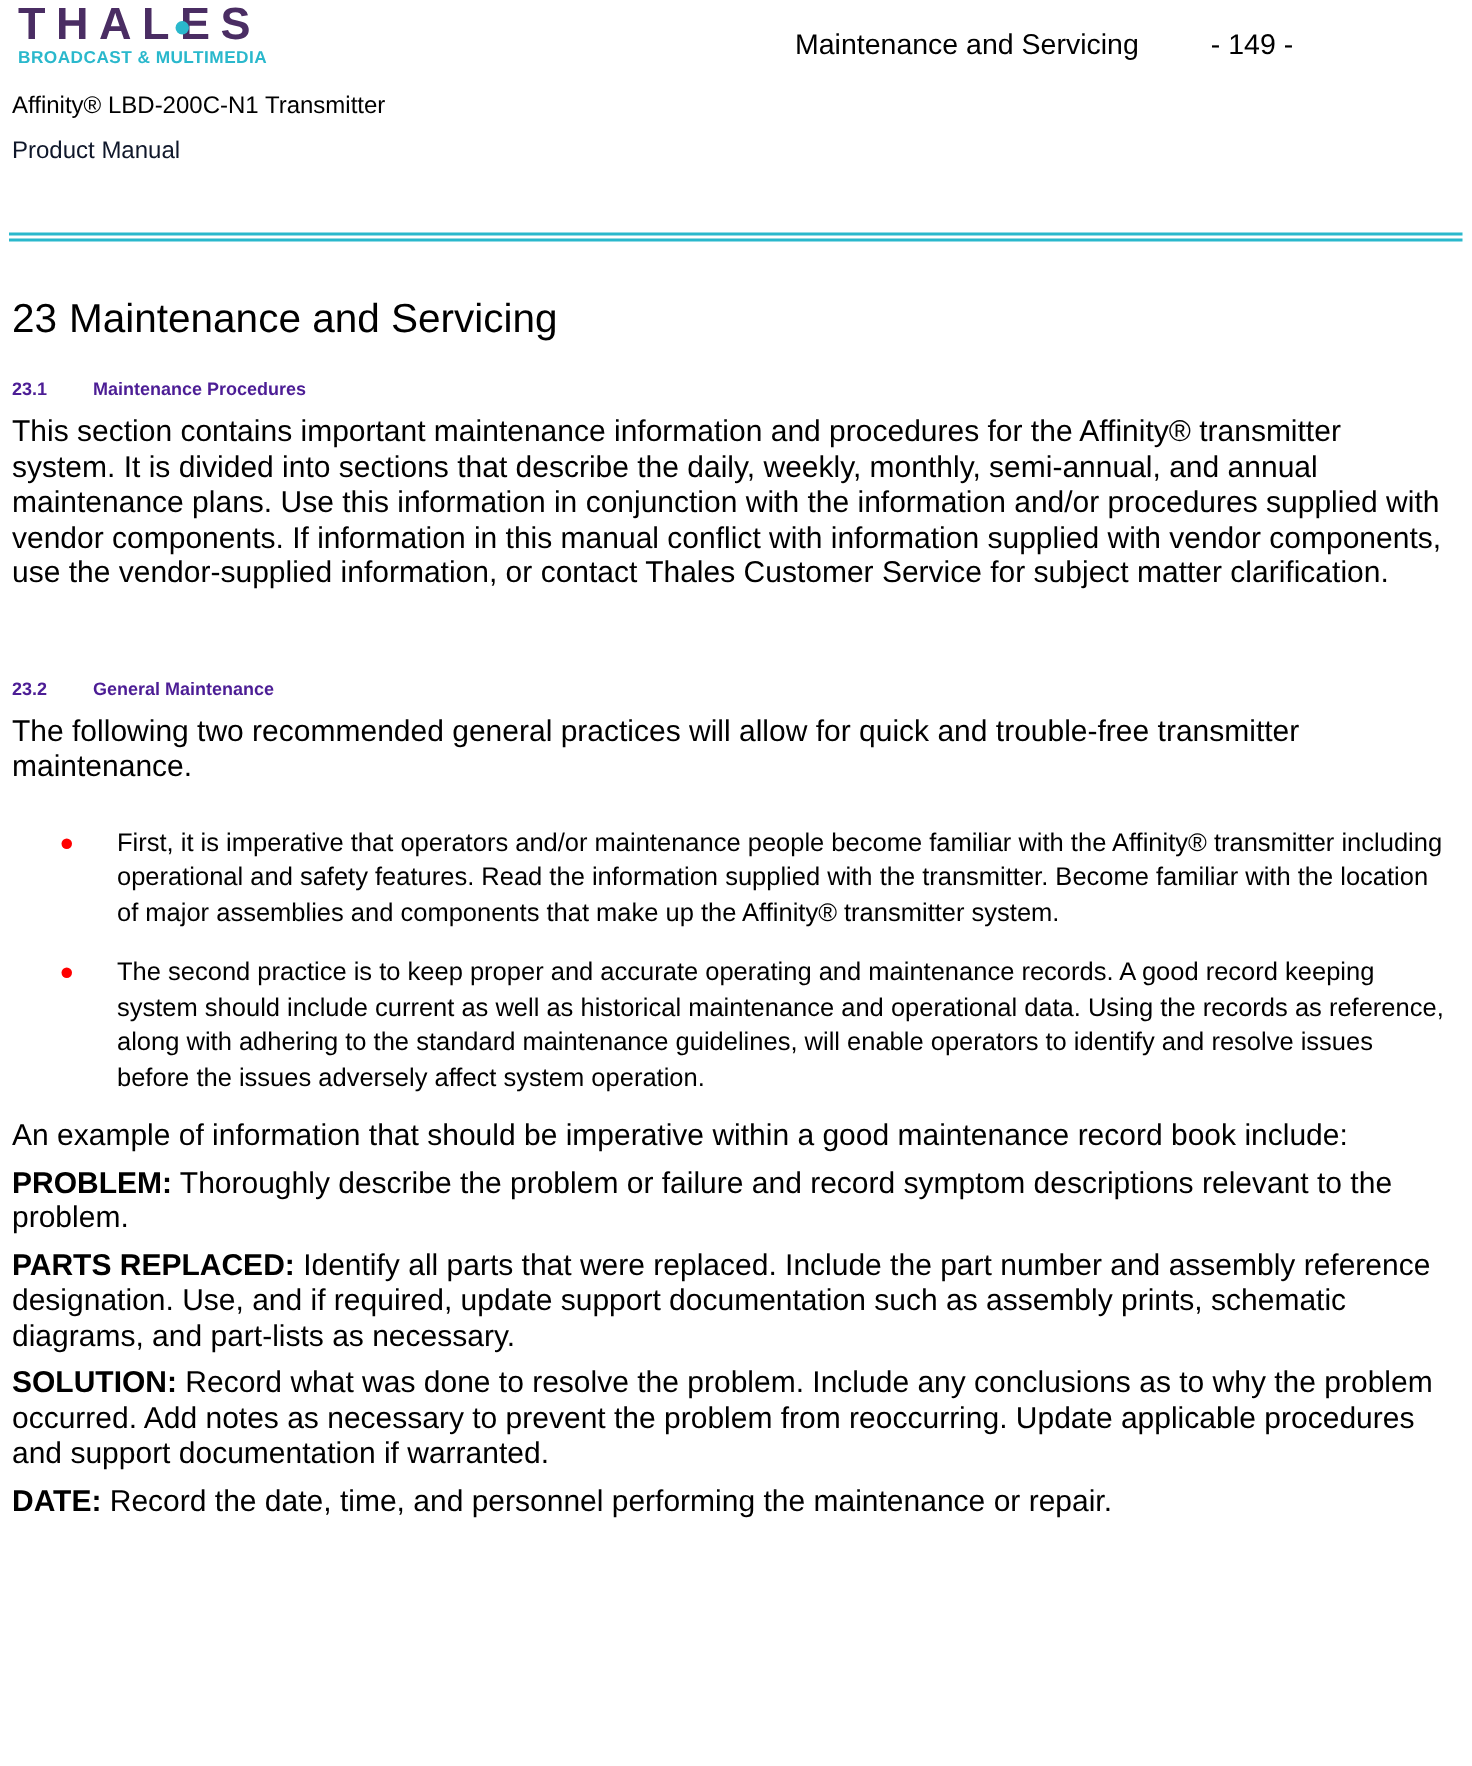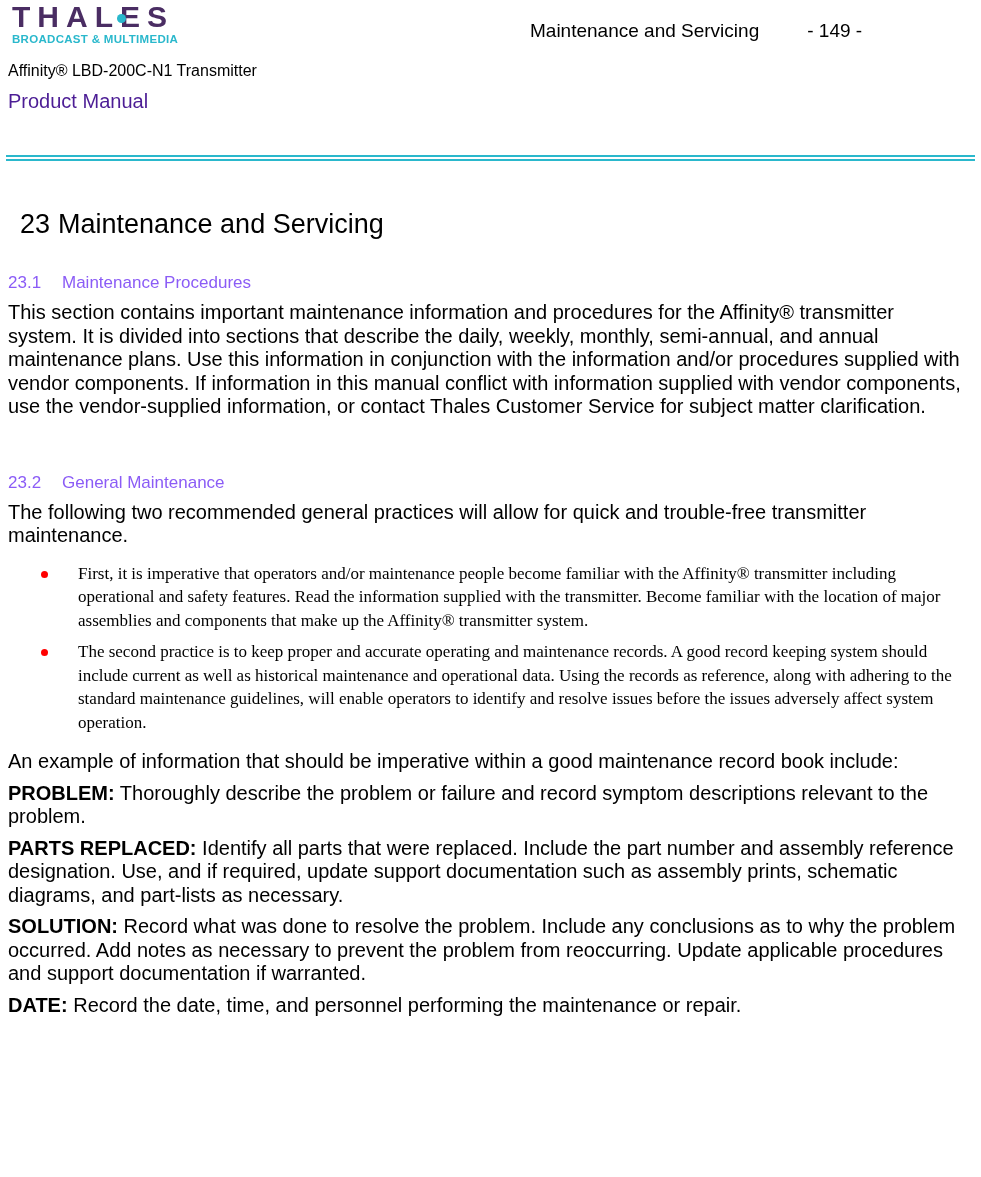--- a/index.html
+++ b/index.html
@@ -85,23 +85,23 @@
     top: 56px;
     font-size: 16px;
     line-height: 30px;
     color: #000;
     white-space: nowrap;
   }
   .header-doc-sub {
     position: absolute;
     left: 8px;
     top: 86px;
-    font-size: 20px;
+    font-size: 16px;
     line-height: 30px;
-    color: #4c1d95;
+    color: #0f172a;
     white-space: nowrap;
   }
 
   
   .header-rule {
     position: absolute;
     left: 6px;
     top: 155px;
     width: 969px;
     height: 5px;
@@ -119,40 +119,40 @@
 
   
   .content {
     position: absolute;
     left: 0;
     top: 180px;
     width: 981px;
   }
 
   h1.chapter-title {
-    margin: 12px;
+    margin: 0;
     padding: 15px 0 0 8px;
     font-size: 27px;
     font-weight: normal;
     line-height: 34px;
     color: #000;
     white-space: nowrap;
   }
   h1.chapter-title .num {
     display: inline-block;
     min-width: 38px;
   }
 
   h2.section-heading {
     margin: 0;
     padding: 18px 0 0 8px;
-    font-size: 17px;
-    font-weight: normal;
+    font-size: 12px;
+    font-weight: bold;
     line-height: 24px;
-    color: #8b5cf6;
+    color: #4c1d95;
     white-space: nowrap;
   }
   h2.section-heading .num {
     display: inline-block;
     min-width: 54px;
   }
 
   p.body-text {
     margin: 0;
     padding: 6px 14px 0 8px;
@@ -164,26 +164,25 @@
   p.body-text.tight { padding-top: 8px; }
   .spacer-md { height: 34px; }
 
   ul.bullets {
     list-style: none;
     margin: 0;
     padding: 10px 14px 0 0;
   }
   ul.bullets li {
     position: relative;
-    margin: 4px 0 8px 0;
+    margin: 16px 0 8px 0;
     padding-left: 78px;
     font-size: 17px;
     line-height: 23.5px;
     color: #000;
-    font-family: Liberation Serif, serif;
   }
   ul.bullets li .bullet-dot {
     position: absolute;
     left: 41px;
     top: 9px;
     width: 7px;
     height: 7px;
     border-radius: 50%;
     background: #ff0000;
   }

